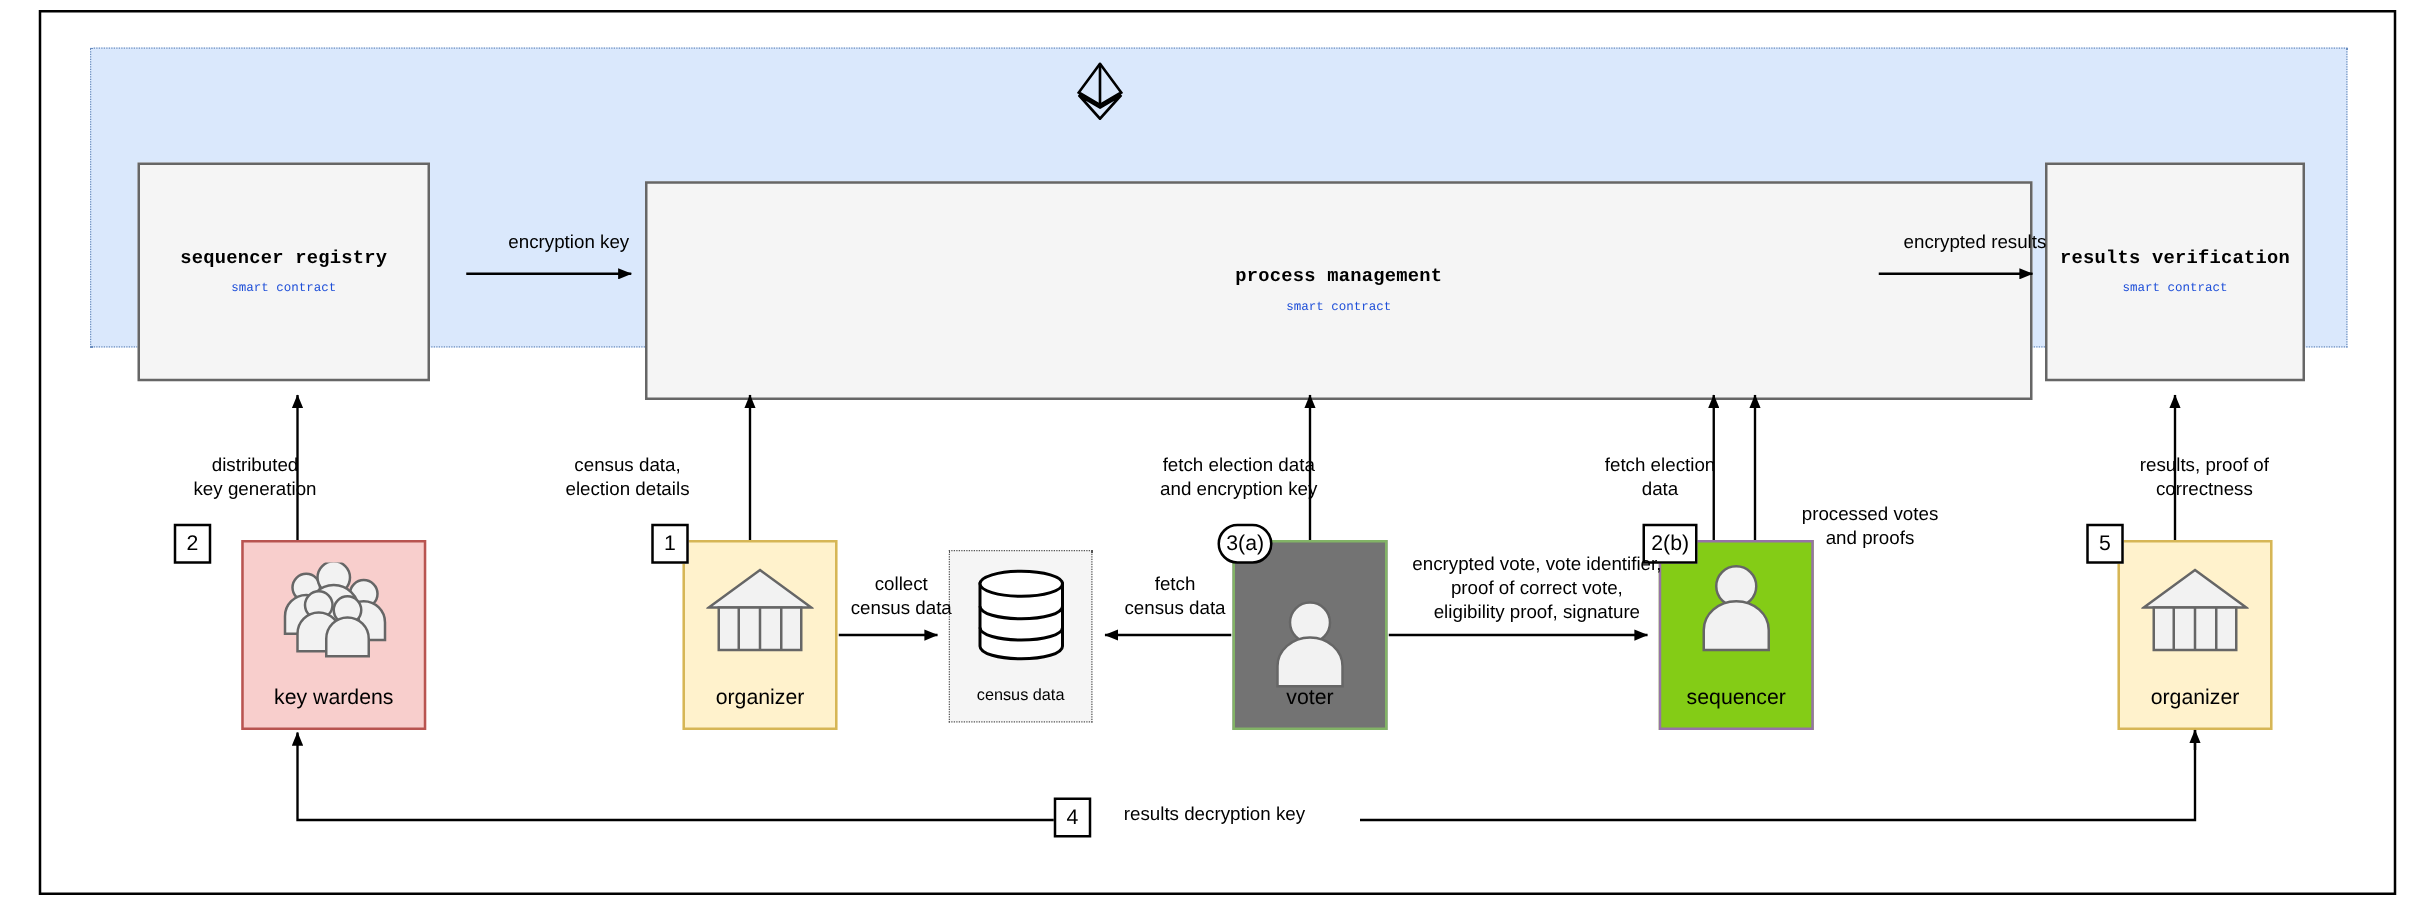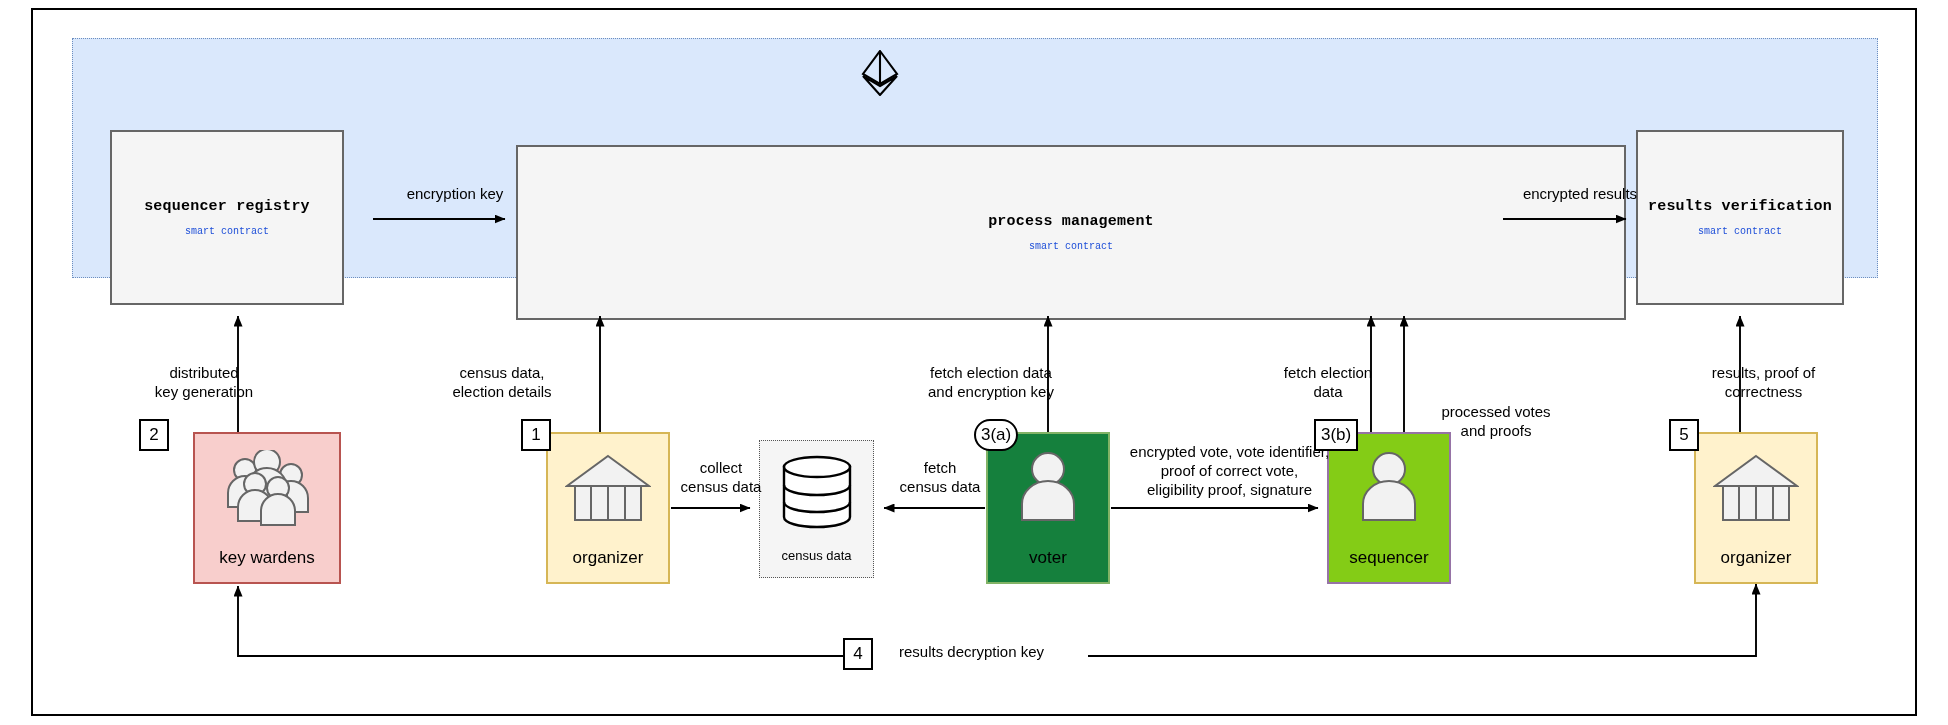--- a/index.html
+++ b/index.html
@@ -26,21 +26,21 @@
   #box-results{left:1636px;top:130px;width:208px;height:175px;}
 
   
   .actor{position:absolute;box-sizing:border-box;border:2px solid;
      display:flex;flex-direction:column;align-items:center;justify-content:flex-start;}
   .actor .a-label{position:absolute;bottom:14px;left:0;width:100%;text-align:center;font-size:17px;color:#000;}
   .actor .a-icon{margin-top:16px;}
   #actor-wardens{left:193px;top:432px;width:148px;height:152px;background:#f8cecc;border-color:#b85450;}
   #actor-organizer1{left:546px;top:432px;width:124px;height:152px;background:#ffe6cc;border-color:#d6b656;}
   #actor-organizer1{background:#fff2cc;}
-  #actor-voter{left:986px;top:432px;width:124px;height:152px;background:#15803d;border-color:#82b366;}
+  #actor-voter{left:986px;top:432px;width:124px;height:152px;background:#737373;border-color:#82b366;justify-content:center;}
   #actor-sequencer{left:1327px;top:432px;width:124px;height:152px;background:#84cc16;border-color:#9673a6;}
   #actor-organizer5{left:1694px;top:432px;width:124px;height:152px;background:#fff2cc;border-color:#d6b656;}
 
   
   #store-census{position:absolute;left:759px;top:440px;width:115px;height:138px;background:#f5f5f5;
      border:1px dotted #555;box-sizing:border-box;display:flex;flex-direction:column;align-items:center;}
   #store-census .s-label{position:absolute;bottom:14px;left:0;width:100%;text-align:center;font-size:13px;color:#000;}
 
   
   .badge{position:absolute;background:#fff;border:2px solid #000;box-sizing:border-box;
@@ -121,21 +121,21 @@
   </div>
   <div class="badge" style="left:974px;top:419px;border-radius:16px;">3(a)</div>
 
   <div class="actor" id="actor-sequencer">
     <svg class="a-icon" width="74" height="74" viewBox="0 0 74 74" xmlns="http://www.w3.org/2000/svg">
       <circle cx="37" cy="19" r="16" fill="#f2f2f2" stroke="#666" stroke-width="2"></circle>
       <path d="M11 70V54a26 23 0 0 1 52 0v16z" fill="#f2f2f2" stroke="#666" stroke-width="2"></path>
     </svg>
     <div class="a-label">sequencer</div>
   </div>
-  <div class="badge" style="left:1314px;top:419px;">3(b)</div>
+  <div class="badge" style="left:1314px;top:419px;">2(b)</div>
 
   <div class="actor" id="actor-organizer5">
     <svg class="a-icon" width="86" height="72" viewBox="0 0 86 72" xmlns="http://www.w3.org/2000/svg">
       <polygon points="43,6 84,36 2,36" fill="#f2f2f2" stroke="#666" stroke-width="2"></polygon>
       <rect x="10" y="36" width="66" height="34" fill="#f2f2f2" stroke="#666" stroke-width="2"></rect>
       <line x1="26" y1="36" x2="26" y2="70" stroke="#666" stroke-width="2"></line>
       <line x1="43" y1="36" x2="43" y2="70" stroke="#666" stroke-width="2"></line>
       <line x1="60" y1="36" x2="60" y2="70" stroke="#666" stroke-width="2"></line>
     </svg>
     <div class="a-label">organizer</div>

